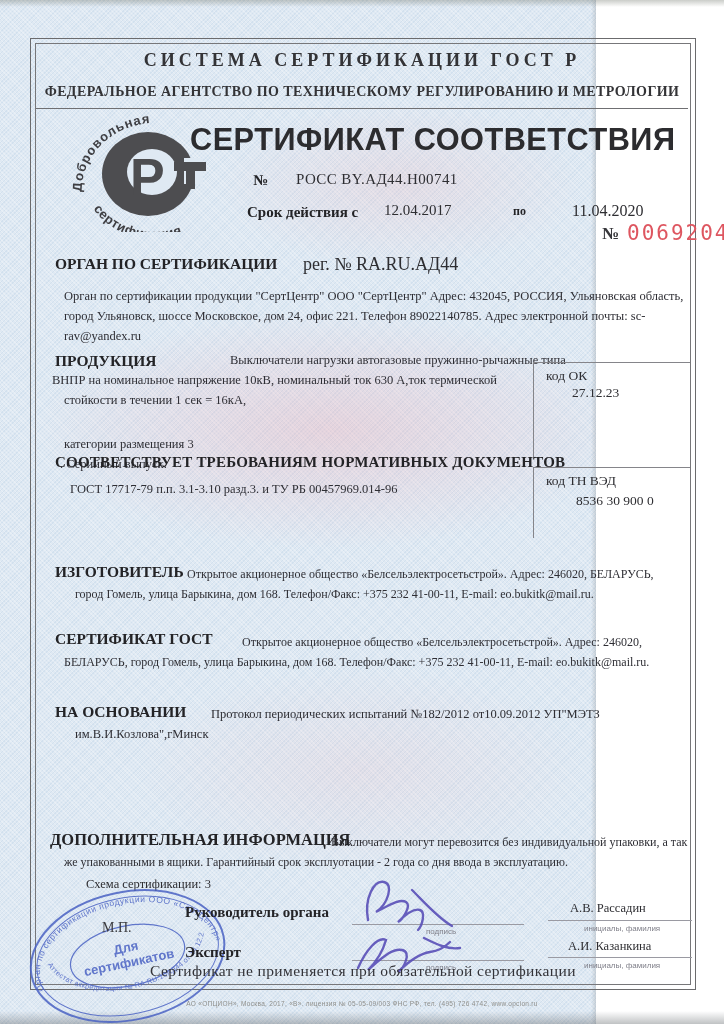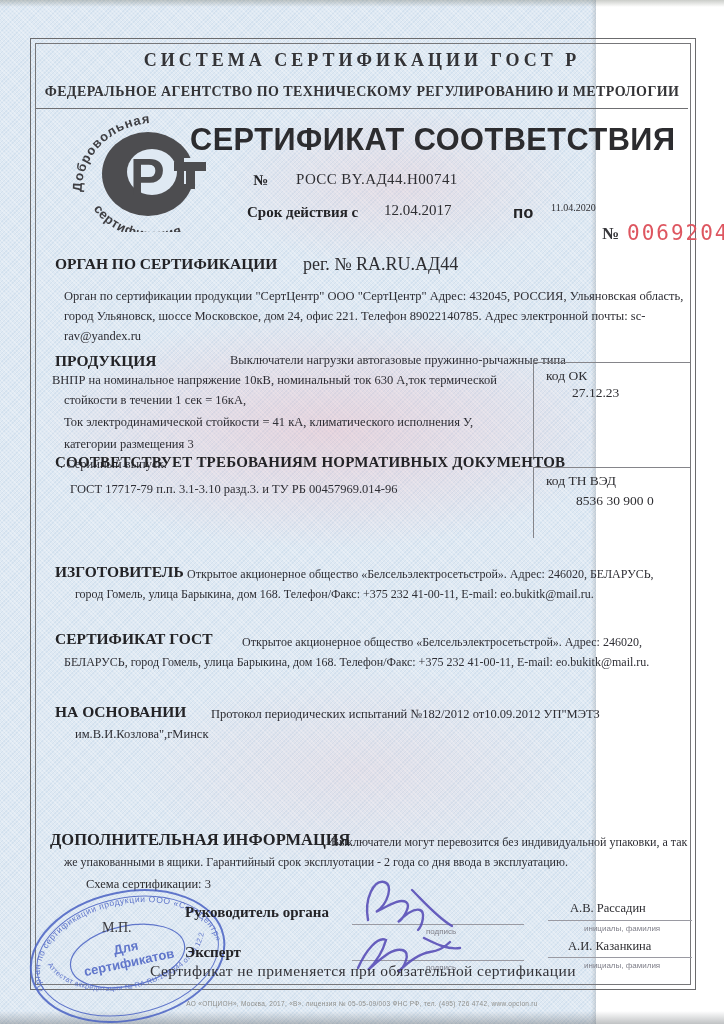--- a/index.html
+++ b/index.html
@@ -65,37 +65,36 @@
     </g>
   </svg>
 
   <div class="abs" style="left:190px;top:122px;font-family:'Liberation Sans',sans-serif;font-weight:bold;font-size:31px;letter-spacing:0.5px;color:#2c2c2f;transform:scaleX(0.99);transform-origin:left;">СЕРТИФИКАТ СООТВЕТСТВИЯ</div>
 
   <div class="abs lbl" style="left:253px;top:172px;font-size:15px;">№</div>
   <div class="abs serif" style="left:296px;top:171px;font-size:15px;letter-spacing:0.4px;">РОСС BY.АД44.Н00741</div>
 
   <div class="abs lbl" style="left:247px;top:204px;font-size:15px;">Срок действия  с</div>
   <div class="abs serif" style="left:384px;top:202px;font-size:15px;">12.04.2017</div>
-  <div class="abs lbl" style="left:513px;top:204px;font-size:17px;font-family:Liberation Mono, monospace;">по</div>
-  <div class="abs serif" style="left:551px;top:202px;font-size:10px;">11.04.2020</div>
+  <div class="abs lbl" style="left:513px;top:204px;font-size:12px;">по</div>
+  <div class="abs serif" style="left:572px;top:202px;font-size:16px;">11.04.2020</div>
 
   <div class="abs lbl" style="left:602px;top:224px;font-size:17px;color:#38383c;">№</div>
   <div class="abs" style="left:627px;top:221px;font-family:'DejaVu Sans Mono',monospace;font-size:21px;letter-spacing:2px;color:#de5660;">0069204</div>
 
   <div class="abs lbl" style="left:55px;top:255px;font-size:15.5px;">ОРГАН ПО СЕРТИФИКАЦИИ</div>
   <div class="abs serif" style="left:303px;top:254px;font-size:18px;">рег. № RA.RU.АД44</div>
   <div class="abs body-text" style="left:64px;top:286px;">Орган по сертификации продукции "СертЦентр" ООО "СертЦентр" Адрес: 432045, РОССИЯ, Ульяновская область,</div>
   <div class="abs body-text" style="left:64px;top:306px;">город Ульяновск, шоссе Московское, дом 24, офис 221. Телефон 89022140785. Адрес электронной почты: sc-</div>
   <div class="abs body-text" style="left:64px;top:326px;">rav@yandex.ru</div>
 
   <div class="abs lbl" style="left:55px;top:352px;font-size:15.5px;">ПРОДУКЦИЯ</div>
   <div class="abs body-text" style="left:230px;top:350px;">Выключатели нагрузки автогазовые пружинно-рычажные типа</div>
   <div class="abs body-text" style="left:52px;top:370px;">ВНПР на номинальное напряжение 10кВ, номинальный ток 630 А,ток термической</div>
   <div class="abs body-text" style="left:64px;top:390px;">стойкости в течении 1 сек = 16кА,</div>
-  <div class="abs body-text" style="left:64px;top:412px;">Ток электродинамической стойкости = 41 кА, климатического исполнения У,</div>
   <div class="abs body-text" style="left:64px;top:434px;">категории размещения 3</div>
   <div class="abs body-text" style="left:60px;top:454px;">. Серийный выпуск.</div>
 
   <div class="code-box" style="left:533px;top:362px;width:156px;height:96px;">
     <div class="abs serif" style="left:12px;top:5px;font-size:13.5px;">код ОК</div>
     <div class="abs serif" style="left:38px;top:22px;font-size:13.5px;">27.12.23</div>
   </div>
 
   <div class="abs lbl" style="left:55px;top:454px;font-size:15px;letter-spacing:0.2px;">СООТВЕТСТВУЕТ ТРЕБОВАНИЯМ НОРМАТИВНЫХ ДОКУМЕНТОВ</div>
   <div class="abs body-text" style="left:70px;top:479px;">ГОСТ 17717-79 п.п. 3.1-3.10 разд.3. и ТУ РБ 00457969.014-96</div>

